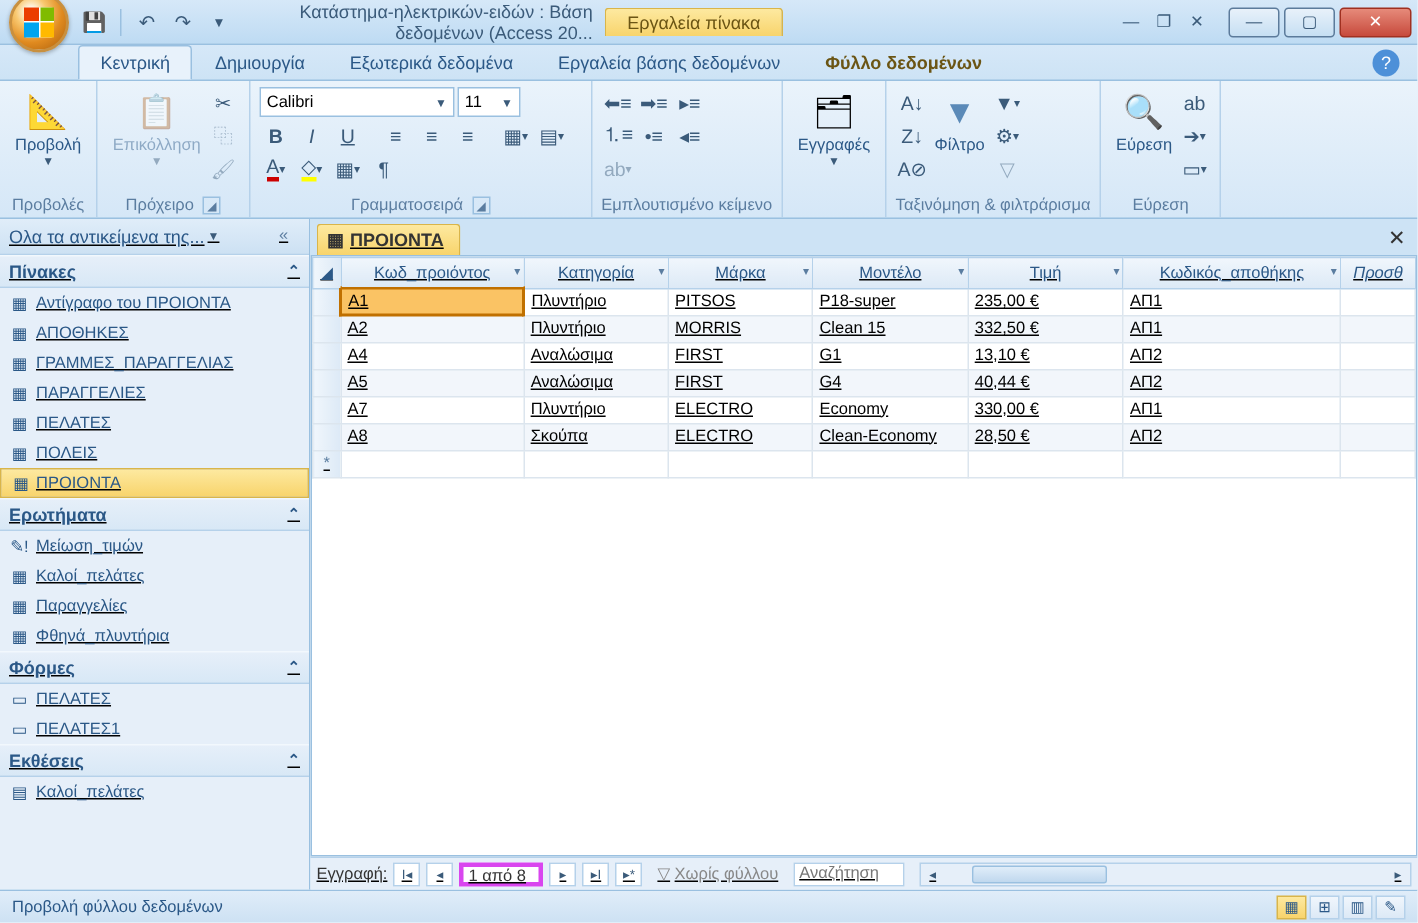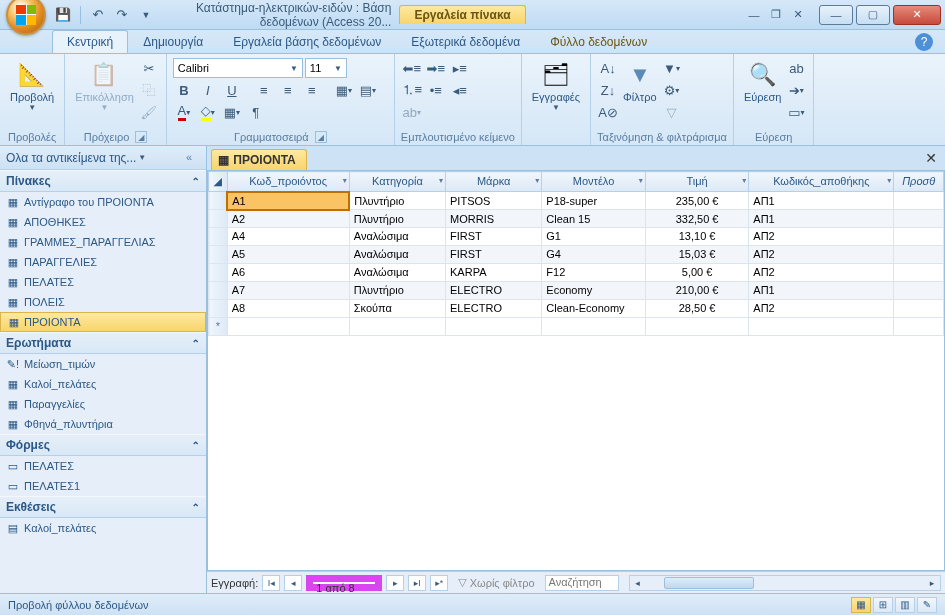--- a/index.html
+++ b/index.html
@@ -7,51 +7,51 @@
 
 
 .titlebar { height: 30px; background: linear-gradient(#d6e8f8,#bedbf3); display: flex; align-items: center; padding: 0 4px; border-bottom: 1px solid #9ac0e0; }
 .office-orb { width: 40px; height: 40px; border-radius: 50%; background: radial-gradient(circle at 35% 30%, #fff 5%, #f8c76e 30%, #e08a1f 60%, #a85d0c 100%); border: 2px solid #c89040; margin: -5px 4px -5px 2px; position: relative; z-index: 10; box-shadow: 0 1px 3px rgba(0,0,0,.3); display:flex;align-items:center;justify-content:center;}
 .office-orb-inner { width: 20px; height: 20px; background: #fff; border-radius: 2px; display: grid; grid-template: 1fr 1fr/1fr 1fr; gap:1px;}
 .office-orb-inner div:nth-child(1){background:#eb3c00}.office-orb-inner div:nth-child(2){background:#80bb00}.office-orb-inner div:nth-child(3){background:#00a4ef}.office-orb-inner div:nth-child(4){background:#ffb900}
 .qat { display: flex; gap: 6px; align-items: center; margin-left: 4px; }
 .qat-btn { width: 18px; height: 18px; display: flex; align-items: center; justify-content: center; font-size: 13px; color: #3b5b7a; cursor: pointer; }
 .qat-sep { width: 1px; height: 18px; background: #9ac0e0; margin: 0 2px; }
 .title-text { flex: 1; text-align: right; margin-left: 18px; font-size: 12px; color: #3b5b7a; }
-.contextual-tab { background: linear-gradient(#fde9a0,#f8d46c); border: 1px solid #d9b54a; border-bottom: none; padding: 2px 14px; font-size: 12px; color: #6b5514; border-radius: 3px 3px 0 0; margin-left: 8px; font-weight: bold; }
+.contextual-tab { background: linear-gradient(#fde9a0,#f8d46c); border: 1px solid #d9b54a; border-bottom: none; padding: 2px 14px; font-size: 12px; color: #6b5514; border-radius: 3px 3px 0 0; margin-left: 8px; }
 .win-btns { display: flex; gap: 0; margin-left: auto; }
 .win-btn { width: 34px; height: 20px; border: 1px solid #5c7b9b; border-radius: 3px; margin-left: 3px; background: linear-gradient(#e8f1fa,#c6dff3); display:flex;align-items:center;justify-content:center;font-size:11px;color:#3b5b7a;cursor:pointer;}
 .win-btn.close { background: linear-gradient(#e68a7a,#c74a3c); border-color:#a03020; color:#fff; width: 48px;}
 .doc-btns { display:flex; gap:2px; margin-right: 8px; }
 .doc-btn { width: 20px; height: 16px; font-size: 11px; color:#3b5b7a; display:flex;align-items:center;justify-content:center; cursor:pointer; }
 
 
 .ribbon-tabs { height: 24px; background: linear-gradient(#d6e8f8,#cde3f5); display: flex; align-items: flex-end; padding-left: 52px; border-bottom: 1px solid #9ac0e0; }
 .ribbon-tab { padding: 4px 14px; font-size: 12px; color: #2b5887; cursor: pointer; border: 1px solid transparent; border-bottom: none; border-radius: 3px 3px 0 0; }
 .ribbon-tab.active { background: #e8f2fb; border-color: #9ac0e0; color: #2b5887; }
-.ribbon-tab.context { color: #6b5514; }
+.ribbon-tab.context { color: #6b5514; font-weight: bold; }
 .help-btn { margin-left: auto; margin-right: 12px; width: 18px; height: 18px; border-radius: 50%; background: #4d90d8; color: #fff; font-size: 12px; display:flex;align-items:center;justify-content:center; align-self: center; cursor:pointer;}
 
 
 .ribbon { height: 92px; background: linear-gradient(#eaf3fb,#d5e7f7); border-bottom: 1px solid #9ac0e0; display: flex; }
 .ribbon-group { border-right: 1px solid #b5d1ea; padding: 3px 6px 1px 6px; display: flex; flex-direction: column; }
 .ribbon-group-label { font-size: 11px; color: #5b7da0; text-align: center; padding: 2px 0 1px 0; margin-top: auto; display:flex;align-items:center;justify-content:center;gap:6px;}
 .group-dl { width: 12px; height: 12px; border: 1px solid #9ac0e0; font-size: 8px; color:#5b7da0; display:flex;align-items:center;justify-content:center; cursor:pointer;}
 .ribbon-row { display: flex; align-items: center; gap: 2px; height: 22px; }
 .big-btn { display: flex; flex-direction: column; align-items: center; padding: 2px 4px; cursor: pointer; }
 .big-btn-icon { width: 32px; height: 32px; display:flex;align-items:center;justify-content:center;font-size:22px;}
 .big-btn-label { font-size: 11px; color: #2b5887; }
 .big-btn.disabled { opacity: .45; cursor: default; }
 .small-btn { width: 22px; height: 22px; border: 1px solid transparent; display:flex;align-items:center;justify-content:center; font-size: 13px; color:#3b5b7a; cursor:pointer; border-radius:3px;}
 .font-combo { width: 130px; height: 20px; border: 1px solid #9ac0e0; background: #fff; font-size: 11px; padding: 1px 4px; display:flex;align-items:center;justify-content:space-between;}
 .size-combo { width: 42px; height: 20px; border: 1px solid #9ac0e0; background: #fff; font-size: 11px; padding: 1px 4px; display:flex;align-items:center;justify-content:space-between;}
 .dd-arrow { font-size: 8px; color: #3b5b7a; }
 
 
-.main { display: flex; height: 447px; }
+.main { display: flex; height: 447px; text-decoration: underline; }
 .nav-pane { width: 207px; background: #e6eff9; border-right: 1px solid #9ac0e0; display: flex; flex-direction: column; overflow: hidden; }
 .nav-header { height: 24px; background: linear-gradient(#e0edf9,#cde1f3); border-bottom: 1px solid #b5d1ea; display: flex; align-items: center; padding: 0 6px; font-size: 12px; color: #2b5887; }
 .nav-header .dd-arrow { margin-left: 2px; }
 .nav-search { margin-left: auto; width: 14px; height: 14px; font-size: 11px; color:#5b7da0; cursor:pointer;}
 .nav-section { background: linear-gradient(#e6eff9,#d8e8f6); border-bottom: 1px solid #b5d1ea; border-top: 1px solid #f2f8fd; padding: 3px 6px; font-size: 12px; color: #2b5887; font-weight: bold; display:flex;align-items:center;justify-content:space-between; cursor:pointer;}
 .nav-item { padding: 4px 6px 4px 24px; font-size: 11px; color: #2b5887; cursor: pointer; display:flex;align-items:center;gap:6px; position:relative;}
 .nav-item.selected { background: linear-gradient(#fde9a0,#f8d46c); border: 1px solid #d9b54a; padding: 3px 5px 3px 23px; }
 .nav-item-icon { width: 14px; height: 14px; position:absolute; left: 6px; display:flex;align-items:center;justify-content:center; font-size:11px;}
 
 
@@ -63,28 +63,28 @@
 .grid { display: table; width: 100%; font-size: 11px; border-collapse: collapse; }
 .grid-header { display: table-row; }
 .grid-header .cell { background: linear-gradient(#f0f6fc,#dce9f6); border: 1px solid #b5d1ea; font-weight: normal; color: #2b5887; text-align: center; padding: 3px 4px; position:relative;}
 .grid-row { display: table-row; }
 .grid-row:nth-child(even) .cell { background: #fff; }
 .grid-row:nth-child(odd) .cell { background: #f2f6fb; }
 .grid-row.new .cell { background: #fff; }
 .cell { display: table-cell; border: 1px solid #dce5ee; padding: 2px 4px; height: 18px; }
 .rowsel { width: 18px; background: linear-gradient(90deg,#f0f6fc,#dce9f6) !important; text-align:center; color:#5b7da0;}
 .cell.selected { background: #fac364 !important; border: 2px solid #c07000 !important; color:#000; }
-.cell.num { text-align: center; }
+.cell.num { text-align: left; }
 .col-dd { position: absolute; right: 2px; top: 4px; font-size: 8px; color:#5b7da0; cursor:pointer;}
 .col-kwd { width: 118px; } .col-kat { width: 93px; } .col-mar { width: 93px; } .col-mod { width: 100px; } .col-tim { width: 100px; } .col-apo { width: 140px; } .col-pros { width: 48px; }
 
 
 .record-nav { height: 22px; border-top: 1px solid #b5d1ea; background: #e6eff9; display: flex; align-items: center; font-size: 11px; padding: 0 4px; gap: 4px; color: #333;}
 .rn-btn { width: 18px; height: 16px; border: 1px solid #b5d1ea; background: #fff; display:flex;align-items:center;justify-content:center; font-size:9px; cursor:pointer; color:#3b5b7a;}
-.rn-input { width: 76px; height: 16px; border: 7px solid #d946ef; background: #fff; font-size: 11px; padding: 0 3px; }
+.rn-input { width: 56px; height: 16px; border: 3px solid #d946ef; background: #fff; font-size: 11px; padding: 0 3px; }
 .rn-search { width: 74px; height: 16px; border: 1px solid #b5d1ea; background: #fff; font-size: 11px; padding: 0 3px; color:#777;}
 .rn-filter { color: #888; display:flex;align-items:center;gap:3px; margin: 0 6px;}
 .hscroll { flex:1; height: 16px; border: 1px solid #b5d1ea; background: #e6eff9; display:flex;align-items:center; position:relative; margin-left: 6px;}
 .hscroll-thumb { width: 90px; height: 12px; background: linear-gradient(#e0edf9,#c0d8ee); border: 1px solid #9ac0e0; border-radius: 2px; margin-left: 18px; cursor:pointer;}
 .hscroll-btn { width:16px; height:14px; display:flex;align-items:center;justify-content:center; font-size:9px; color:#3b5b7a; cursor:pointer;}
 
 
 .statusbar { height: 22px; background: linear-gradient(#e0edf9,#cde1f3); border-top: 1px solid #9ac0e0; display: flex; align-items: center; padding: 0 8px; font-size: 11px; color: #2b5887; }
 .view-btns { margin-left: auto; display: flex; gap: 2px; }
 .view-btn { width: 20px; height: 16px; border: 1px solid #b5d1ea; background: linear-gradient(#f0f6fc,#dce9f6); display:flex;align-items:center;justify-content:center;font-size:10px; cursor:pointer;}
@@ -120,22 +120,22 @@
   <div class="win-btns">
     <div class="win-btn">—</div>
     <div class="win-btn">▢</div>
     <div class="win-btn close">✕</div>
   </div>
 </div>
 
 <div class="ribbon-tabs">
   <div class="ribbon-tab active">Κεντρική</div>
   <div class="ribbon-tab">Δημιουργία</div>
+  <div class="ribbon-tab">Εξωτερικά δεδομένα</div>
   <div class="ribbon-tab">Εργαλεία βάσης δεδομένων</div>
-  <div class="ribbon-tab">Εξωτερικά δεδομένα</div>
   <div class="ribbon-tab context">Φύλλο δεδομένων</div>
   <div class="help-btn">?</div>
 </div>
 
 <div class="ribbon">
 
   <div class="ribbon-group">
     <div class="big-btn">
       <div class="big-btn-icon">📐</div>
       <div class="big-btn-label">Προβολή</div>
@@ -403,41 +403,31 @@
             <div class="cell num">13,10 €</div>
             <div class="cell">ΑΠ2</div>
             <div class="cell"></div>
           </div>
         <div class="grid-row">
             <div class="cell rowsel"></div>
             <div class="cell">A5</div>
             <div class="cell">Αναλώσιμα</div>
             <div class="cell">FIRST</div>
             <div class="cell">G4</div>
-            <div class="cell num">15,03 €</div>
-            <div class="cell">ΑΠ2</div>
-            <div class="cell"></div>
-          </div>
-        <div class="grid-row">
-            <div class="cell rowsel"></div>
-            <div class="cell">A6</div>
-            <div class="cell">Αναλώσιμα</div>
-            <div class="cell">KARPA</div>
-            <div class="cell">F12</div>
-            <div class="cell num">5,00 €</div>
+            <div class="cell num">40,44 €</div>
             <div class="cell">ΑΠ2</div>
             <div class="cell"></div>
           </div>
         <div class="grid-row">
             <div class="cell rowsel"></div>
             <div class="cell">A7</div>
             <div class="cell">Πλυντήριο</div>
             <div class="cell">ELECTRO</div>
             <div class="cell">Economy</div>
-            <div class="cell num">210,00 €</div>
+            <div class="cell num">330,00 €</div>
             <div class="cell">ΑΠ1</div>
             <div class="cell"></div>
           </div>
         <div class="grid-row">
             <div class="cell rowsel"></div>
             <div class="cell">A8</div>
             <div class="cell">Σκούπα</div>
             <div class="cell">ELECTRO</div>
             <div class="cell">Clean-Economy</div>
             <div class="cell num">28,50 €</div>
@@ -459,21 +449,21 @@
     <div class="record-nav">
       <span>Εγγραφή:</span>
       <div class="rn-btn">I◂</div>
       <div class="rn-btn">◂</div>
       <div class="rn-input">1 από 8</div>
       <div class="rn-btn">▸</div>
       <div class="rn-btn">▸I</div>
       <div class="rn-btn">▸*</div>
       <div class="rn-filter">
           <span>▽</span>
-          <span>Χωρίς φίλτρο</span>
+          <span>Χωρίς φύλλου</span>
         </div>
       <div class="rn-search">Αναζήτηση</div>
       <div class="hscroll">
         <div class="hscroll-btn">◂</div>
         <div class="hscroll-thumb"></div>
         <div style="flex:1"></div>
         <div class="hscroll-btn">▸</div>
       </div>
     </div>
   </div>

